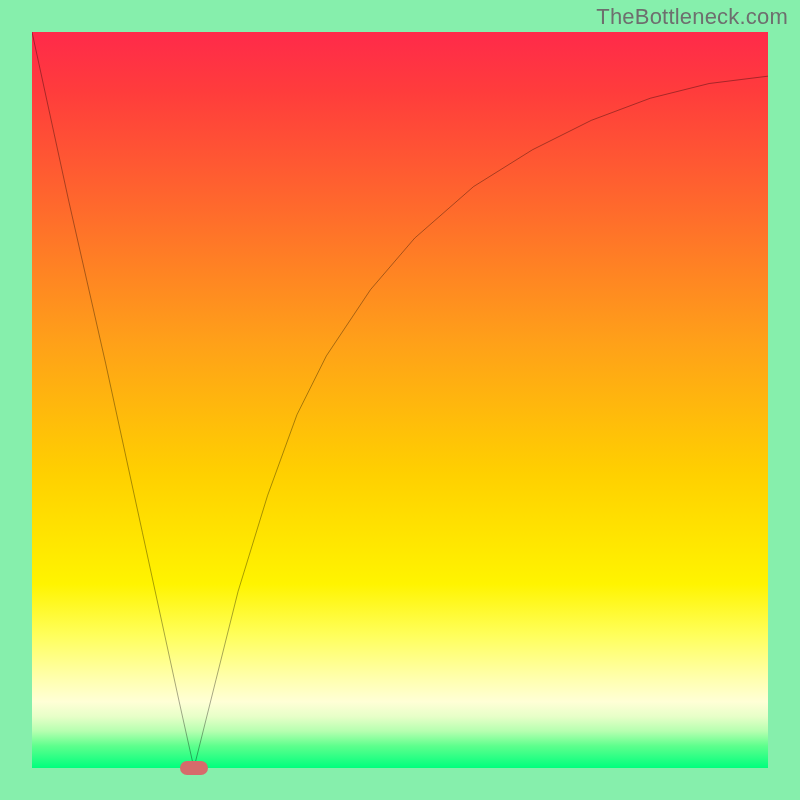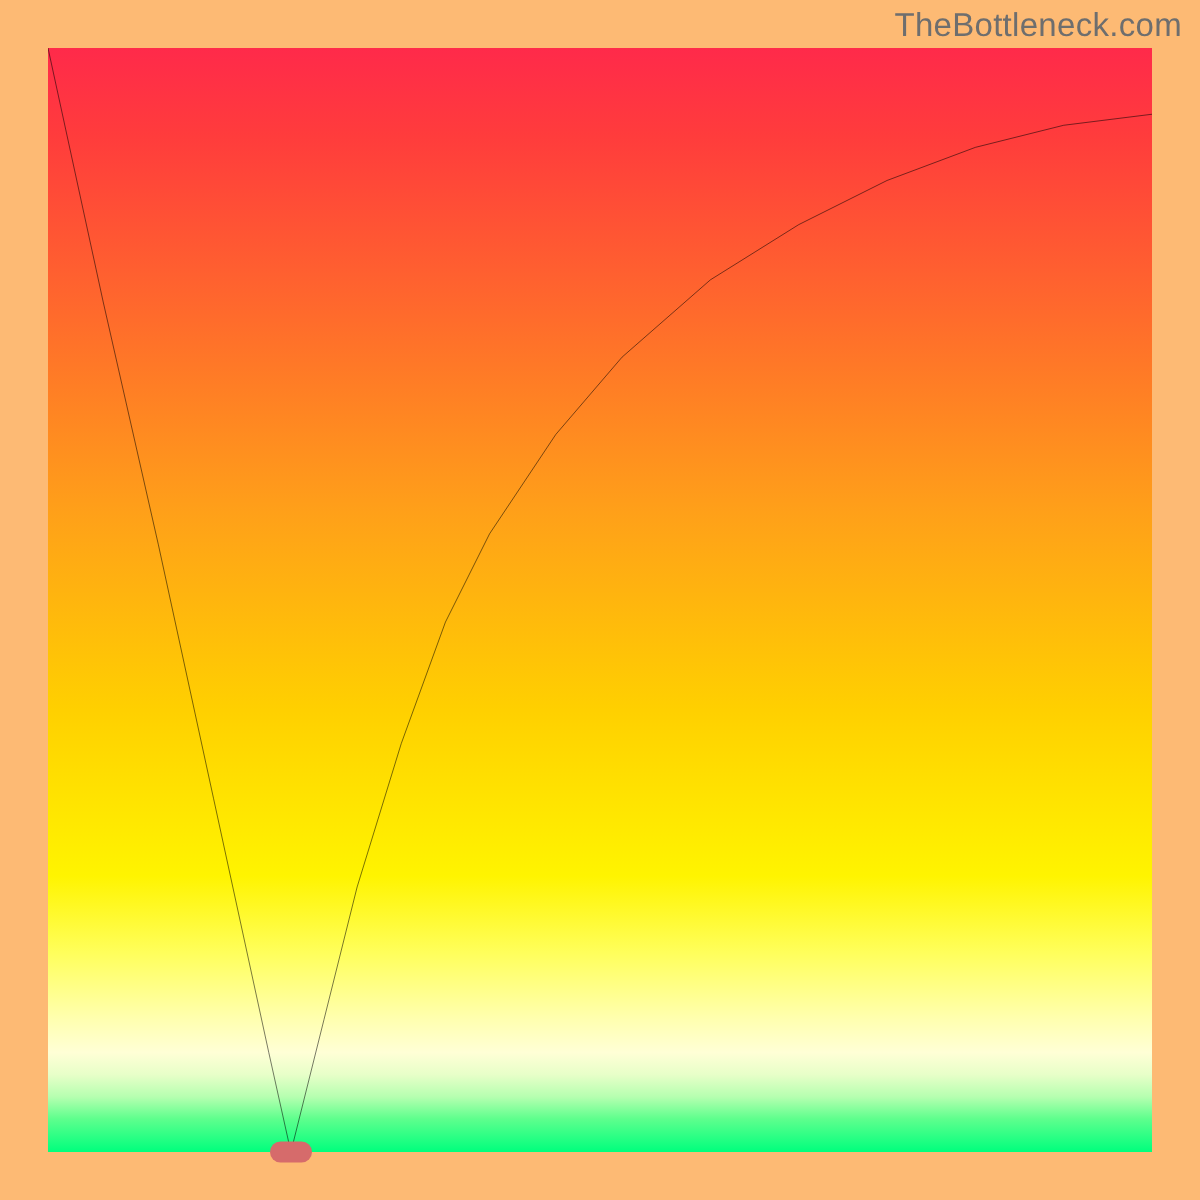--- a/index.html
+++ b/index.html
@@ -10,21 +10,21 @@
     overflow: hidden;
     background: #000;
     font-family: Arial, Helvetica, sans-serif;
   }
   .frame {
     position: absolute;
     left: 0;
     top: 0;
     width: 800px;
     height: 800px;
-    background: #fdba74;
+    background: #86efac;
   }
   .plot-area {
     position: absolute;
     left: 32px;
     top: 32px;
     width: 736px;
     height: 736px;
     background: linear-gradient(
       to bottom,
       #ff2a4a 0%,

